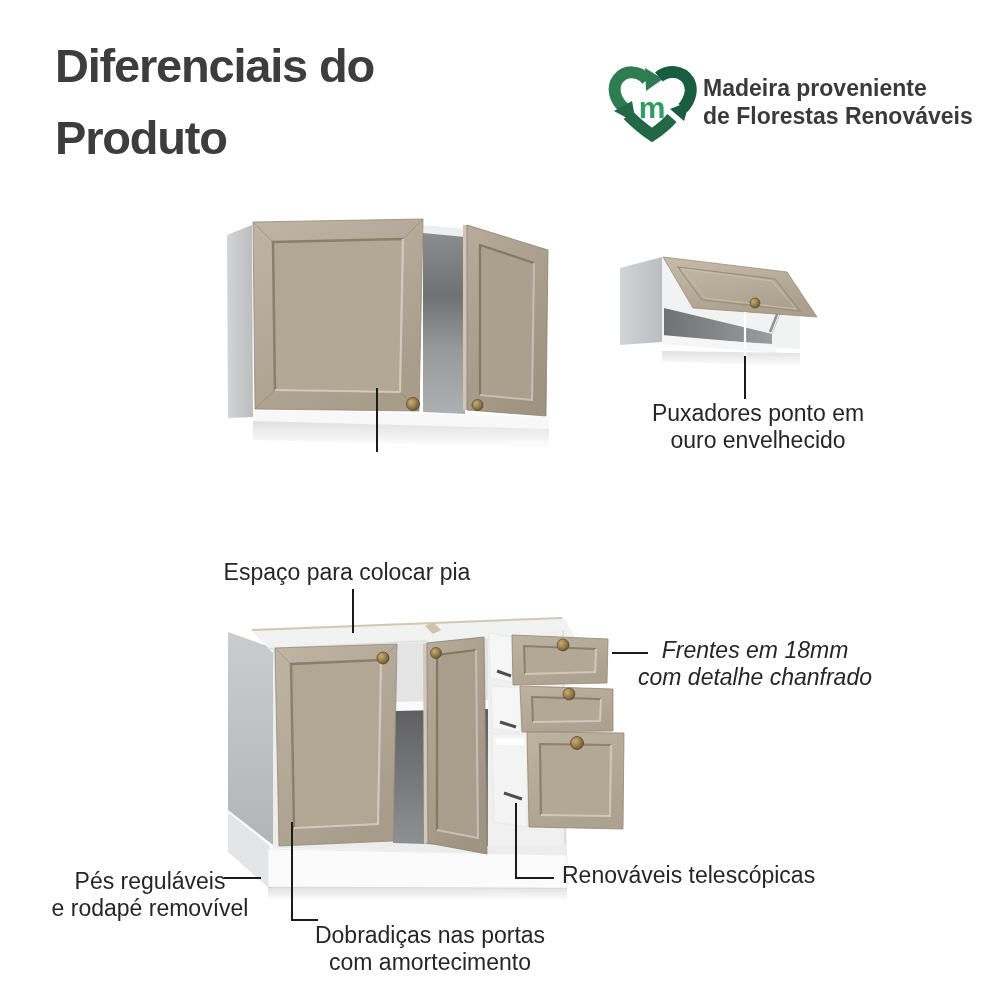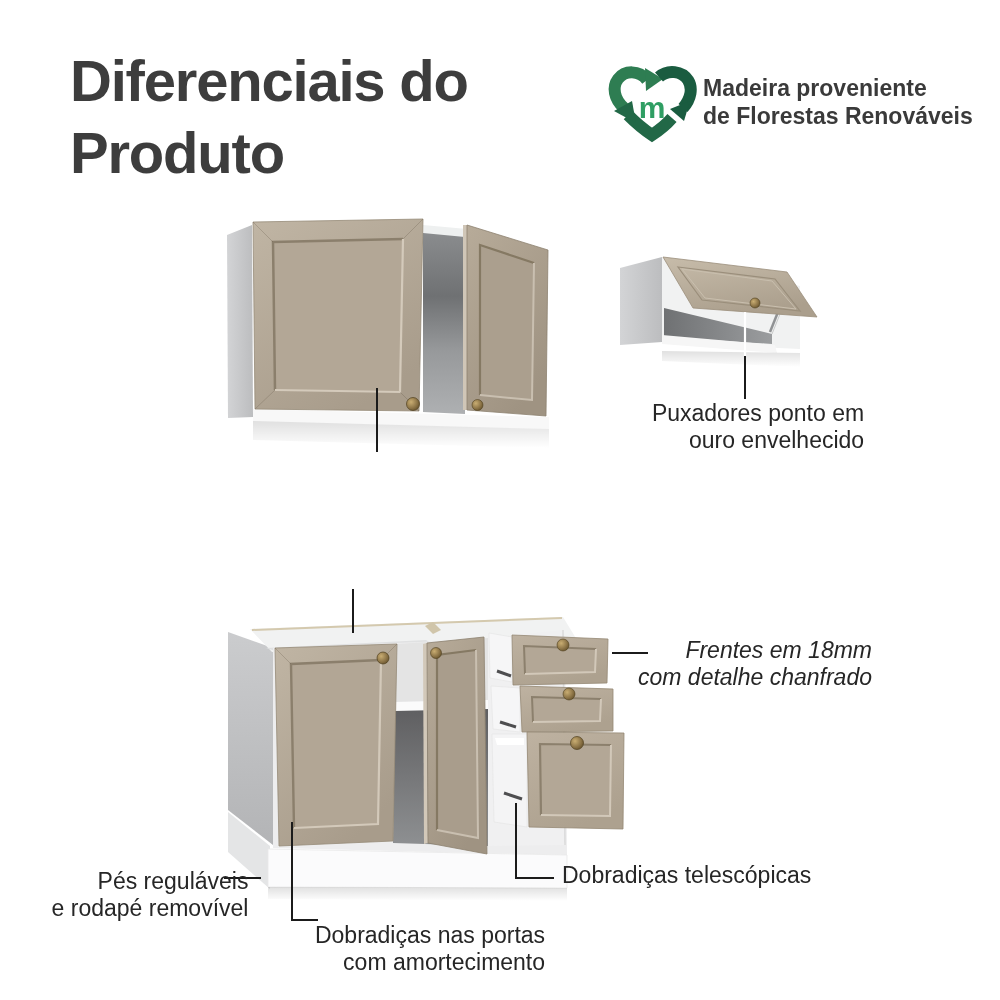--- a/index.html
+++ b/index.html
@@ -1,28 +1,28 @@
 <!DOCTYPE html>
 <html><head>
 <meta charset="utf-8">
 <style>
   html,body{margin:0;padding:0;background:#fff;}
   .canvas{position:relative;width:1000px;height:1000px;background:#ffffff;overflow:hidden;
           font-family:"Liberation Sans",sans-serif;}
-  .title{position:absolute;left:55px;top:30px;margin:15px;width:560px;
-         font-size:58px;line-height:72px;font-weight:700;letter-spacing:-1.2px;
+  .title{position:absolute;left:55px;top:30px;margin:0;width:560px;
+         font-size:47px;line-height:72px;font-weight:700;letter-spacing:-1.2px;
          color:#3d3d3d;white-space:pre-line;}
   .eco{position:absolute;left:606px;top:61px;}
   .eco-icon{position:absolute;left:0;top:0;}
   .eco-text{position:absolute;left:97px;top:13px;width:300px;
             font-size:23px;line-height:28px;font-weight:700;color:#3a3a3a;white-space:pre-line;}
   .illu{position:absolute;}
   .overlay{position:absolute;left:0;top:0;pointer-events:none;}
   .callout-label{position:absolute;font-size:23px;line-height:27px;color:#262626;
-                 text-align:right;white-space:pre-line;transform:translateX(-50%);}
+                 text-align:center;white-space:pre-line;transform:translateX(-50%);}
   .lbl-portas{left:382px;top:452px;}
   .lbl-puxadores{left:758px;top:400px;}
   .lbl-pia{left:347px;top:559px;}
   .lbl-frentes{left:755px;top:637px;font-style:italic;}
   .lbl-pes{left:150px;top:868px;}
   .lbl-dobradicas{left:430px;top:890px;margin-top:32px;}
   .lbl-corredicas{left:562px;top:862px;transform:none;text-align:left;}
 </style>
 </head>
 <body>
@@ -219,21 +219,22 @@
       <path d="M353,589 V633"></path>
       <path d="M612,653 H648"></path>
       <path d="M224,878 H261"></path>
       <path d="M292,822 V920 H318"></path>
       <path d="M516,803 V878 H554"></path>
     </g>
   </svg>
 
   <div class="callout-label lbl-puxadores">Puxadores ponto em
 ouro envelhecido</div>
+  <div class="callout-label lbl-pia">Espaço para colocar pia</div>
   <div class="callout-label lbl-frentes">Frentes em 18mm
 com detalhe chanfrado</div>
   <div class="callout-label lbl-pes">Pés reguláveis
 e rodapé removível</div>
   <div class="callout-label lbl-dobradicas">Dobradiças nas portas
 com amortecimento</div>
-  <div class="callout-label lbl-corredicas">Dobradiças telescópicas</div>
+  <div class="callout-label lbl-corredicas">Renováveis telescópicas</div>
 
 </div>
 
 </body></html>

